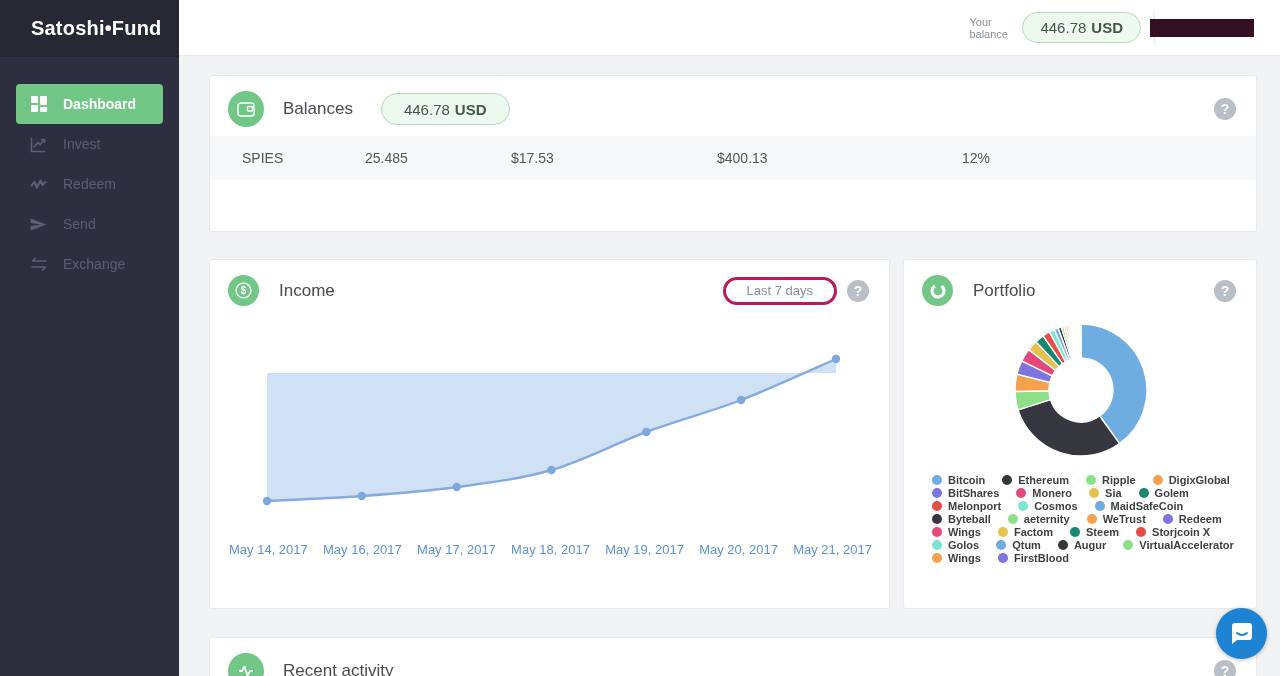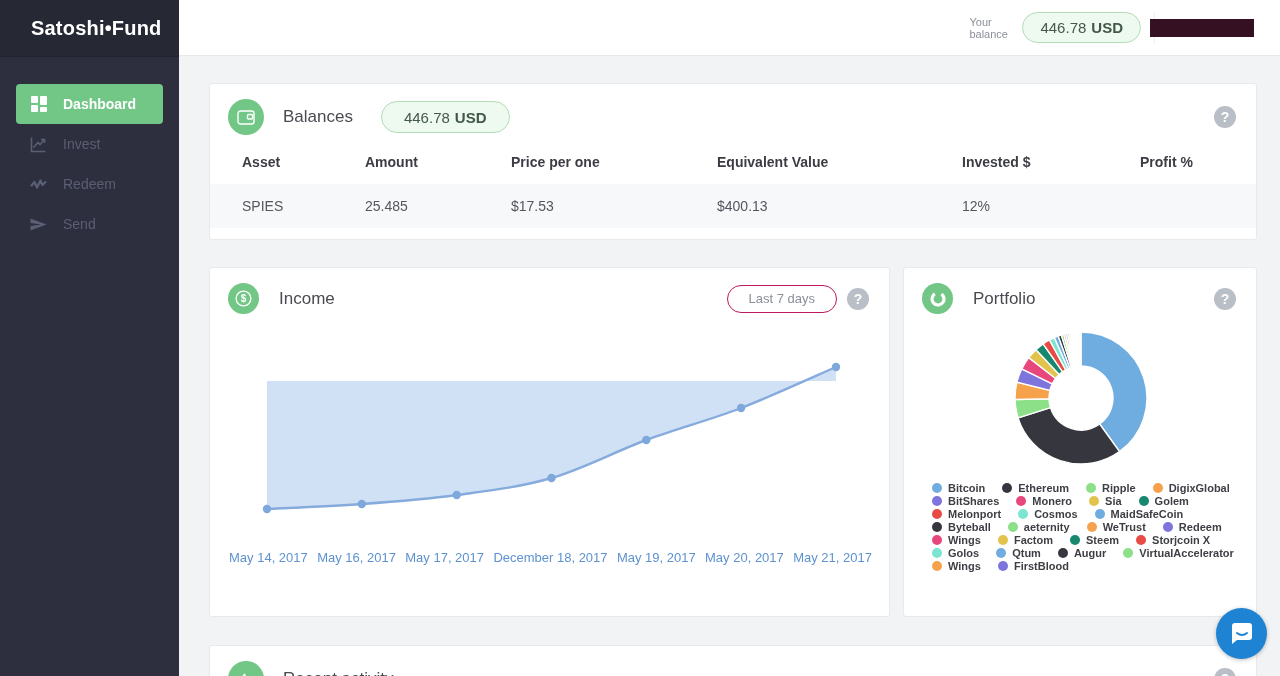--- a/index.html
+++ b/index.html
@@ -24,39 +24,39 @@
   
   .topbar { position:absolute; left:179px; top:0; width:1101px; height:56px; background:#fff; border-bottom:1px solid #e7e8ec; display:flex; align-items:center; justify-content:flex-end; }
   .balance-label { font-size:11px; line-height:12px; color:#8b9099; text-align:left; margin-right:9px; width:44px; }
   .pill { display:inline-flex; align-items:center; justify-content:center; background:#eefaef; border:1px solid #b2ddb7; border-radius:16px; color:#44584a; font-size:15px; }
   .topbar .pill { height:31px; padding:0 17px; margin-right:13px; }
   .pill b { margin-left:5px; }
   .topbar-divider { width:1px; height:30px; background:#e9eaee; margin-right:0; }
   .redacted-user { width:104px; height:18px; background:#351022; margin-left:-5px; margin-right:26px; cursor:pointer; }
 
   
-  .main { position:absolute; left:179px; top:56px; width:1101px; height:620px; padding:27px 38px 0 30px; }
+  .main { position:absolute; left:179px; top:48px; width:1101px; height:620px; padding:27px 38px 0 30px; }
   .card { background:#fff; border:1px solid #e8e9ed; border-radius:3px; }
   .card-head { display:flex; align-items:center; padding:15px 20px 0 18px; }
   .bubble { width:36px; height:36px; border-radius:50%; background:#72c787; display:flex; align-items:center; justify-content:center; flex:0 0 auto; }
   .card-head .bubble { width:31px; height:31px; }
   .card-title { font-size:17px; color:#4a4b52; margin-left:20px; }
   .help { width:22px; height:22px; border-radius:50%; background:#b9bfc6; color:#fff; font-size:14px; font-weight:bold; display:flex; align-items:center; justify-content:center; margin-left:auto; cursor:pointer; flex:0 0 auto; }
 
   
   .balances-card { width:1048px; height:157px; margin-bottom:27px; }
   .balances-card .pill { height:32px; padding:0 22px; margin-left:28px; }
   .tbl-head, .tbl-row { display:grid; grid-template-columns:123px 146px 206px 245px 178px auto; padding-left:32px; align-items:center; }
   .tbl-head { margin-top:14px; height:26px; font-size:14px; font-weight:bold; color:#3c3d44; }
   .tbl-row { height:44px; margin-top:9px; background:#f7f8f9; font-size:14px; color:#55565e; }
 
   
   .cards-row { display:flex; }
   .income-card { width:681px; height:350px; margin-right:13px; position:relative; }
-  .range-pill { margin-left:auto; height:28px; border:1px solid #be185d; border-radius:14px; background:#fff; color:#8a8f98; font-size:13px; display:flex; align-items:center; padding:0 21px; cursor:pointer; }
+  .range-pill { margin-left:auto; height:28px; border:3px solid #be185d; border-radius:14px; background:#fff; color:#8a8f98; font-size:13px; display:flex; align-items:center; padding:0 21px; cursor:pointer; }
   .income-card .help { margin-left:10px; }
   #income-svg { display:block; margin-top:2px; }
   .income-labels { display:flex; justify-content:space-between; padding:0 17px 0 19px; margin-top:4px; }
   .income-labels span { font-size:13px; color:#5e92d0; }
 
   
   .portfolio-card { width:354px; height:350px; }
   #donut-svg { display:block; }
   .legend { padding:5px 8px 0 28px; display:flex; flex-wrap:wrap; column-gap:17px; row-gap:0; }
   .legend-item { display:inline-flex; align-items:center; cursor:pointer; height:13px; }
@@ -110,20 +110,29 @@
         </span>
         <span>Redeem</span>
       </div>
       <div class="nav-item">
         <span class="icn">
           <svg width="17" height="15" viewBox="0 0 17 15">
               <path class="fillicn" d="M0.5 13.5 L16.5 7.5 L0.5 1.5 L0.5 6 L11 7.5 L0.5 9 Z"></path>
             </svg>
         </span>
         <span>Send</span>
+      </div>
+      <div class="nav-item">
+        <span class="icn">
+          <svg width="16" height="14" viewBox="0 0 16 14" stroke-width="1.6" stroke-linecap="round" stroke-linejoin="round">
+              <path d="M4.5 1 L1.5 4 L15 4"></path>
+              <path d="M11.5 13 L14.5 10 L1 10"></path>
+            </svg>
+        </span>
+        <span>Exchange</span>
       </div>
     </nav>
   </aside>
 
   <header class="topbar">
     <span class="balance-label">Your balance</span>
     <span class="pill">
         <span>446.78</span>
         <b>USD</b>
       </span>
@@ -141,28 +150,20 @@
               <rect x="10.5" y="4.5" width="5" height="4.5" rx="1"></rect>
             </svg>
         </span>
         <span class="card-title" style="margin-left:19px;">Balances</span>
         <span class="pill">
             <span>446.78</span>
             <b>USD</b>
           </span>
         <span class="help">?</span>
       </div>
-      <div class="tbl-head" id="balances-head">
-          <span>Asset</span>
-          <span>Amount</span>
-          <span>Price per one</span>
-          <span>Equivalent Value</span>
-          <span>Invested $</span>
-          <span>Profit %</span>
-        </div>
       <div class="tbl-row" id="balances-row">
           <span>SPIES</span>
           <span>25.485</span>
           <span>$17.53</span>
           <span>$400.13</span>
           <span>12%</span>
         </div>
     </section>
 
     <div class="cards-row">
@@ -187,21 +188,21 @@
             <circle cx="246.7" cy="179.0" r="4.2" fill="#7ea7db"></circle>
             <circle cx="341.5" cy="162.0" r="4.2" fill="#7ea7db"></circle>
             <circle cx="436.3" cy="124.0" r="4.2" fill="#7ea7db"></circle>
             <circle cx="531.1" cy="92.0" r="4.2" fill="#7ea7db"></circle>
             <circle cx="626.0" cy="51.0" r="4.2" fill="#7ea7db"></circle>
           </svg>
         <div class="income-labels" id="income-labels">
             <span>May 14, 2017</span>
             <span>May 16, 2017</span>
             <span>May 17, 2017</span>
-            <span>December 18, 2017</span>
+            <span>May 18, 2017</span>
             <span>May 19, 2017</span>
             <span>May 20, 2017</span>
             <span>May 21, 2017</span>
           </div>
       </section>
 
       <section class="card portfolio-card">
         <div class="card-head">
           <span class="bubble">
             <svg width="18" height="18" viewBox="0 0 18 18">

